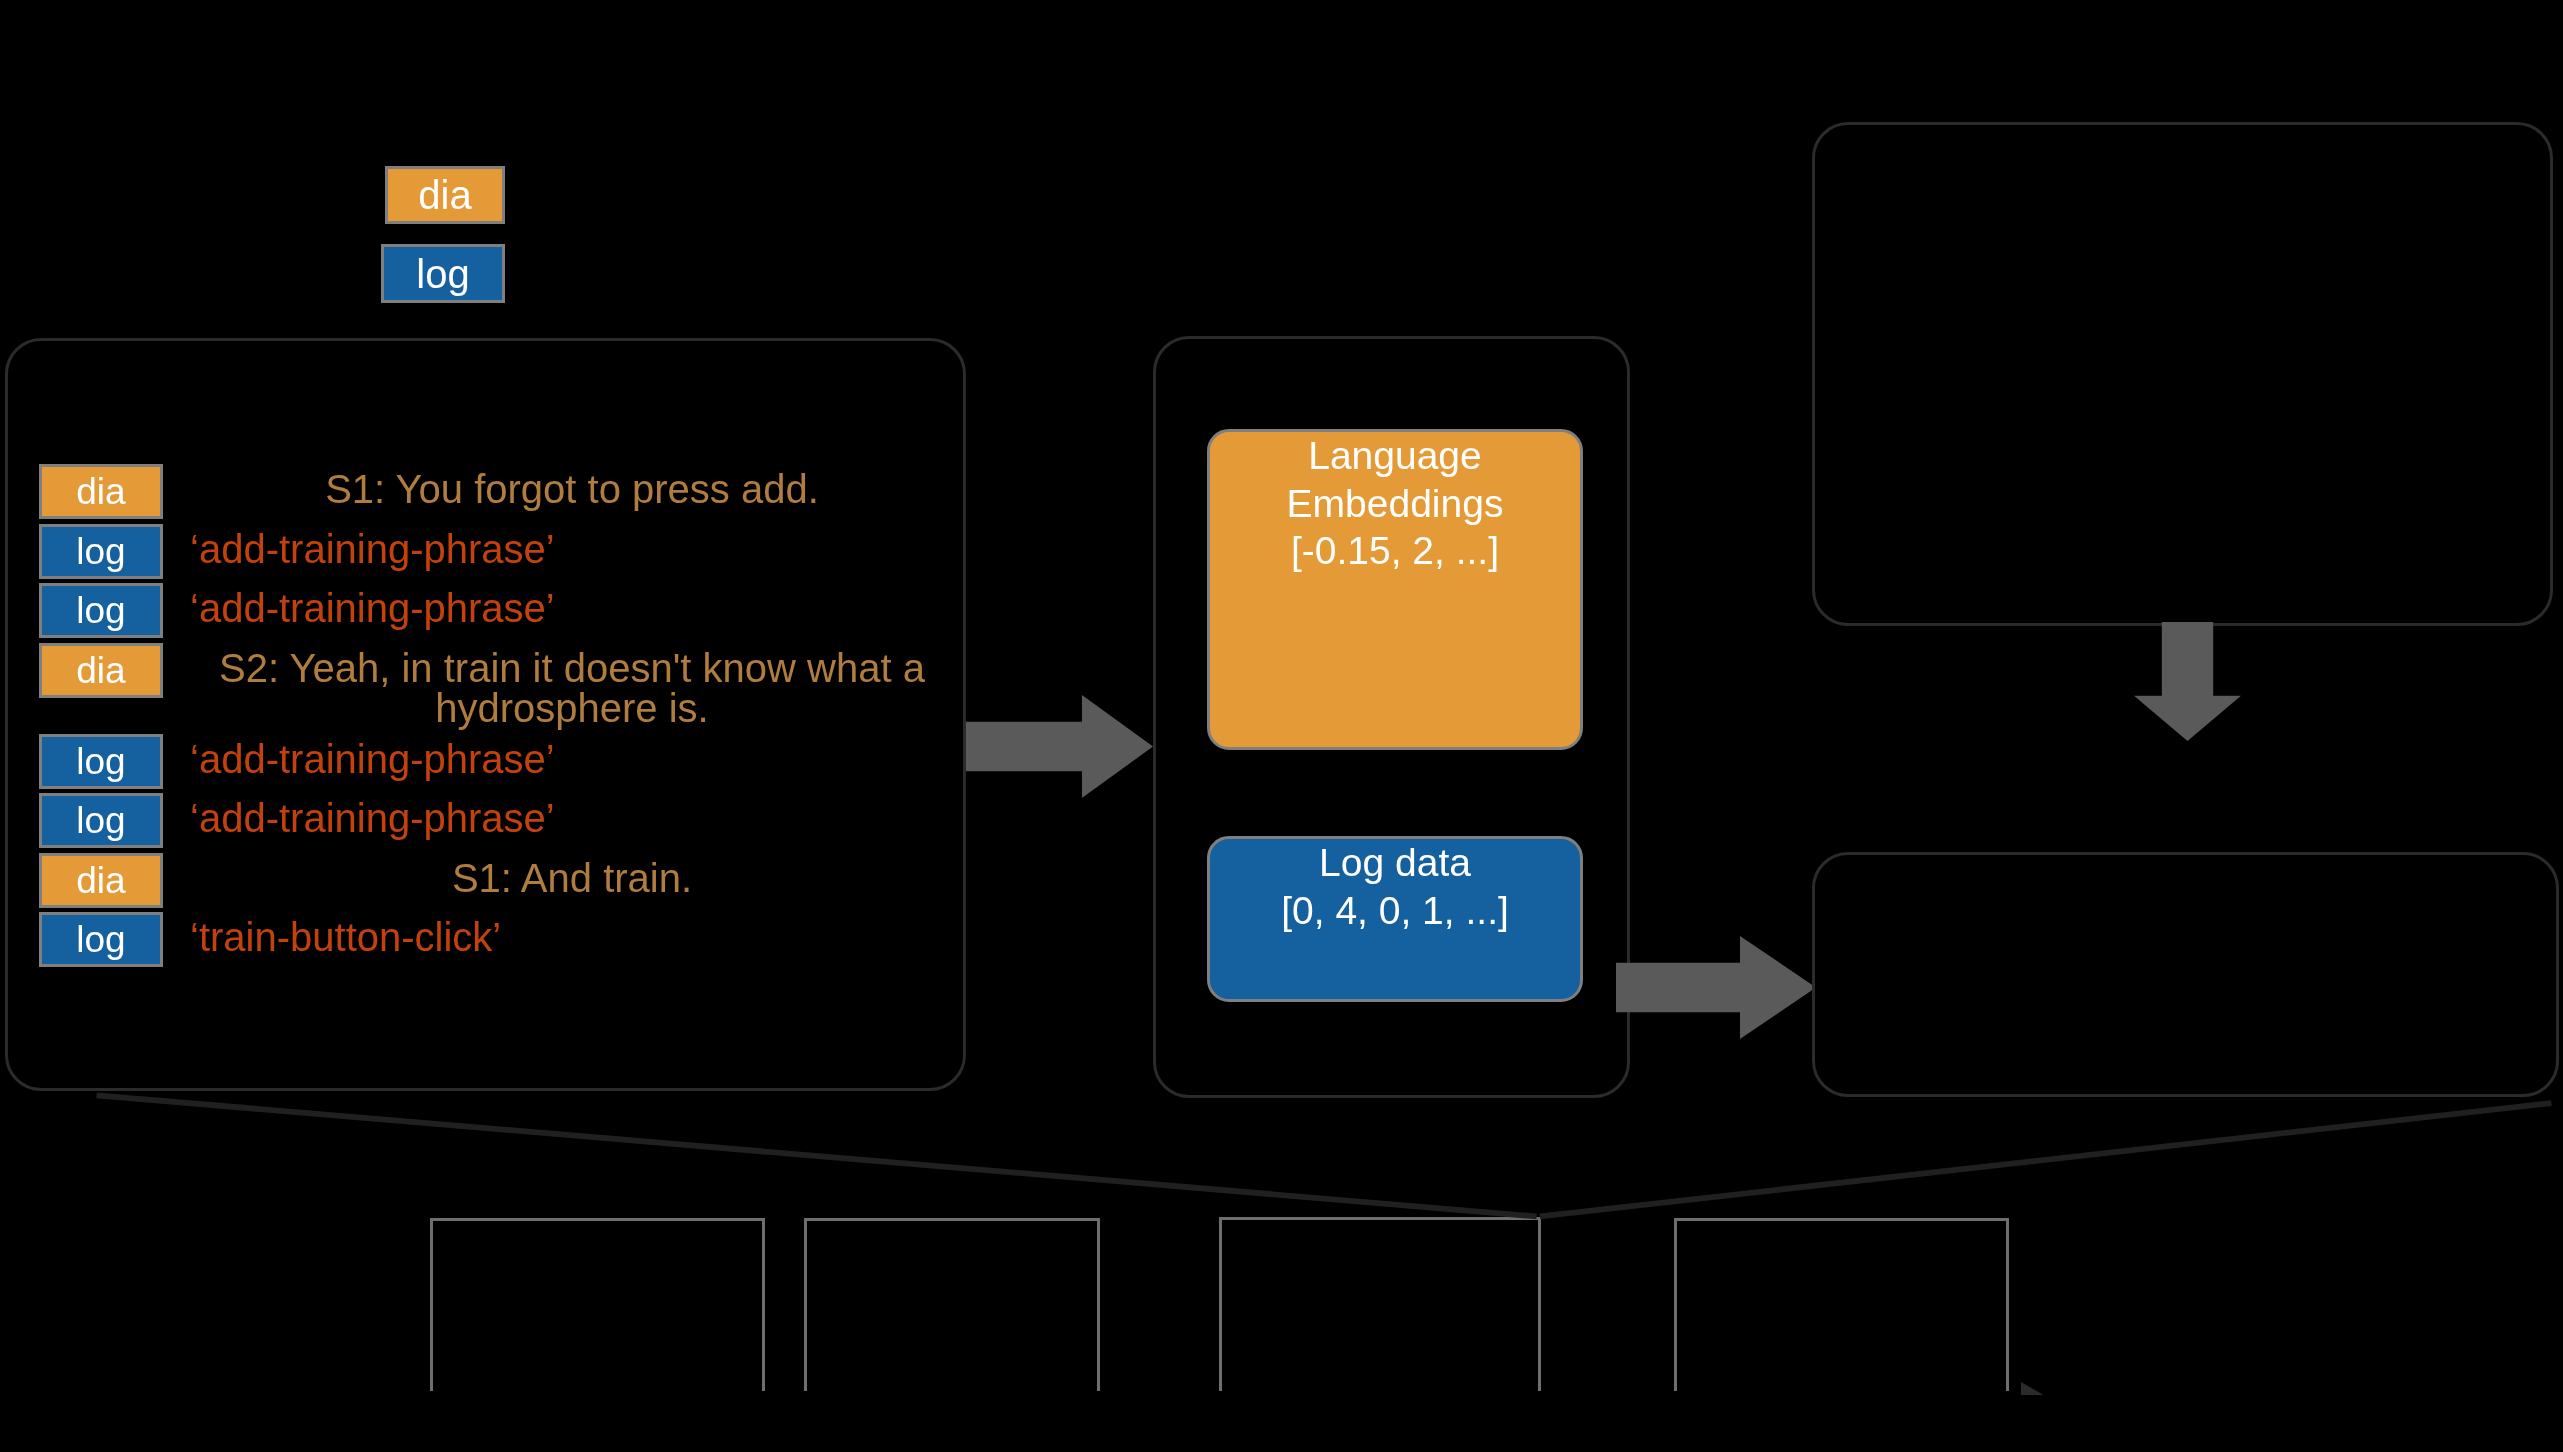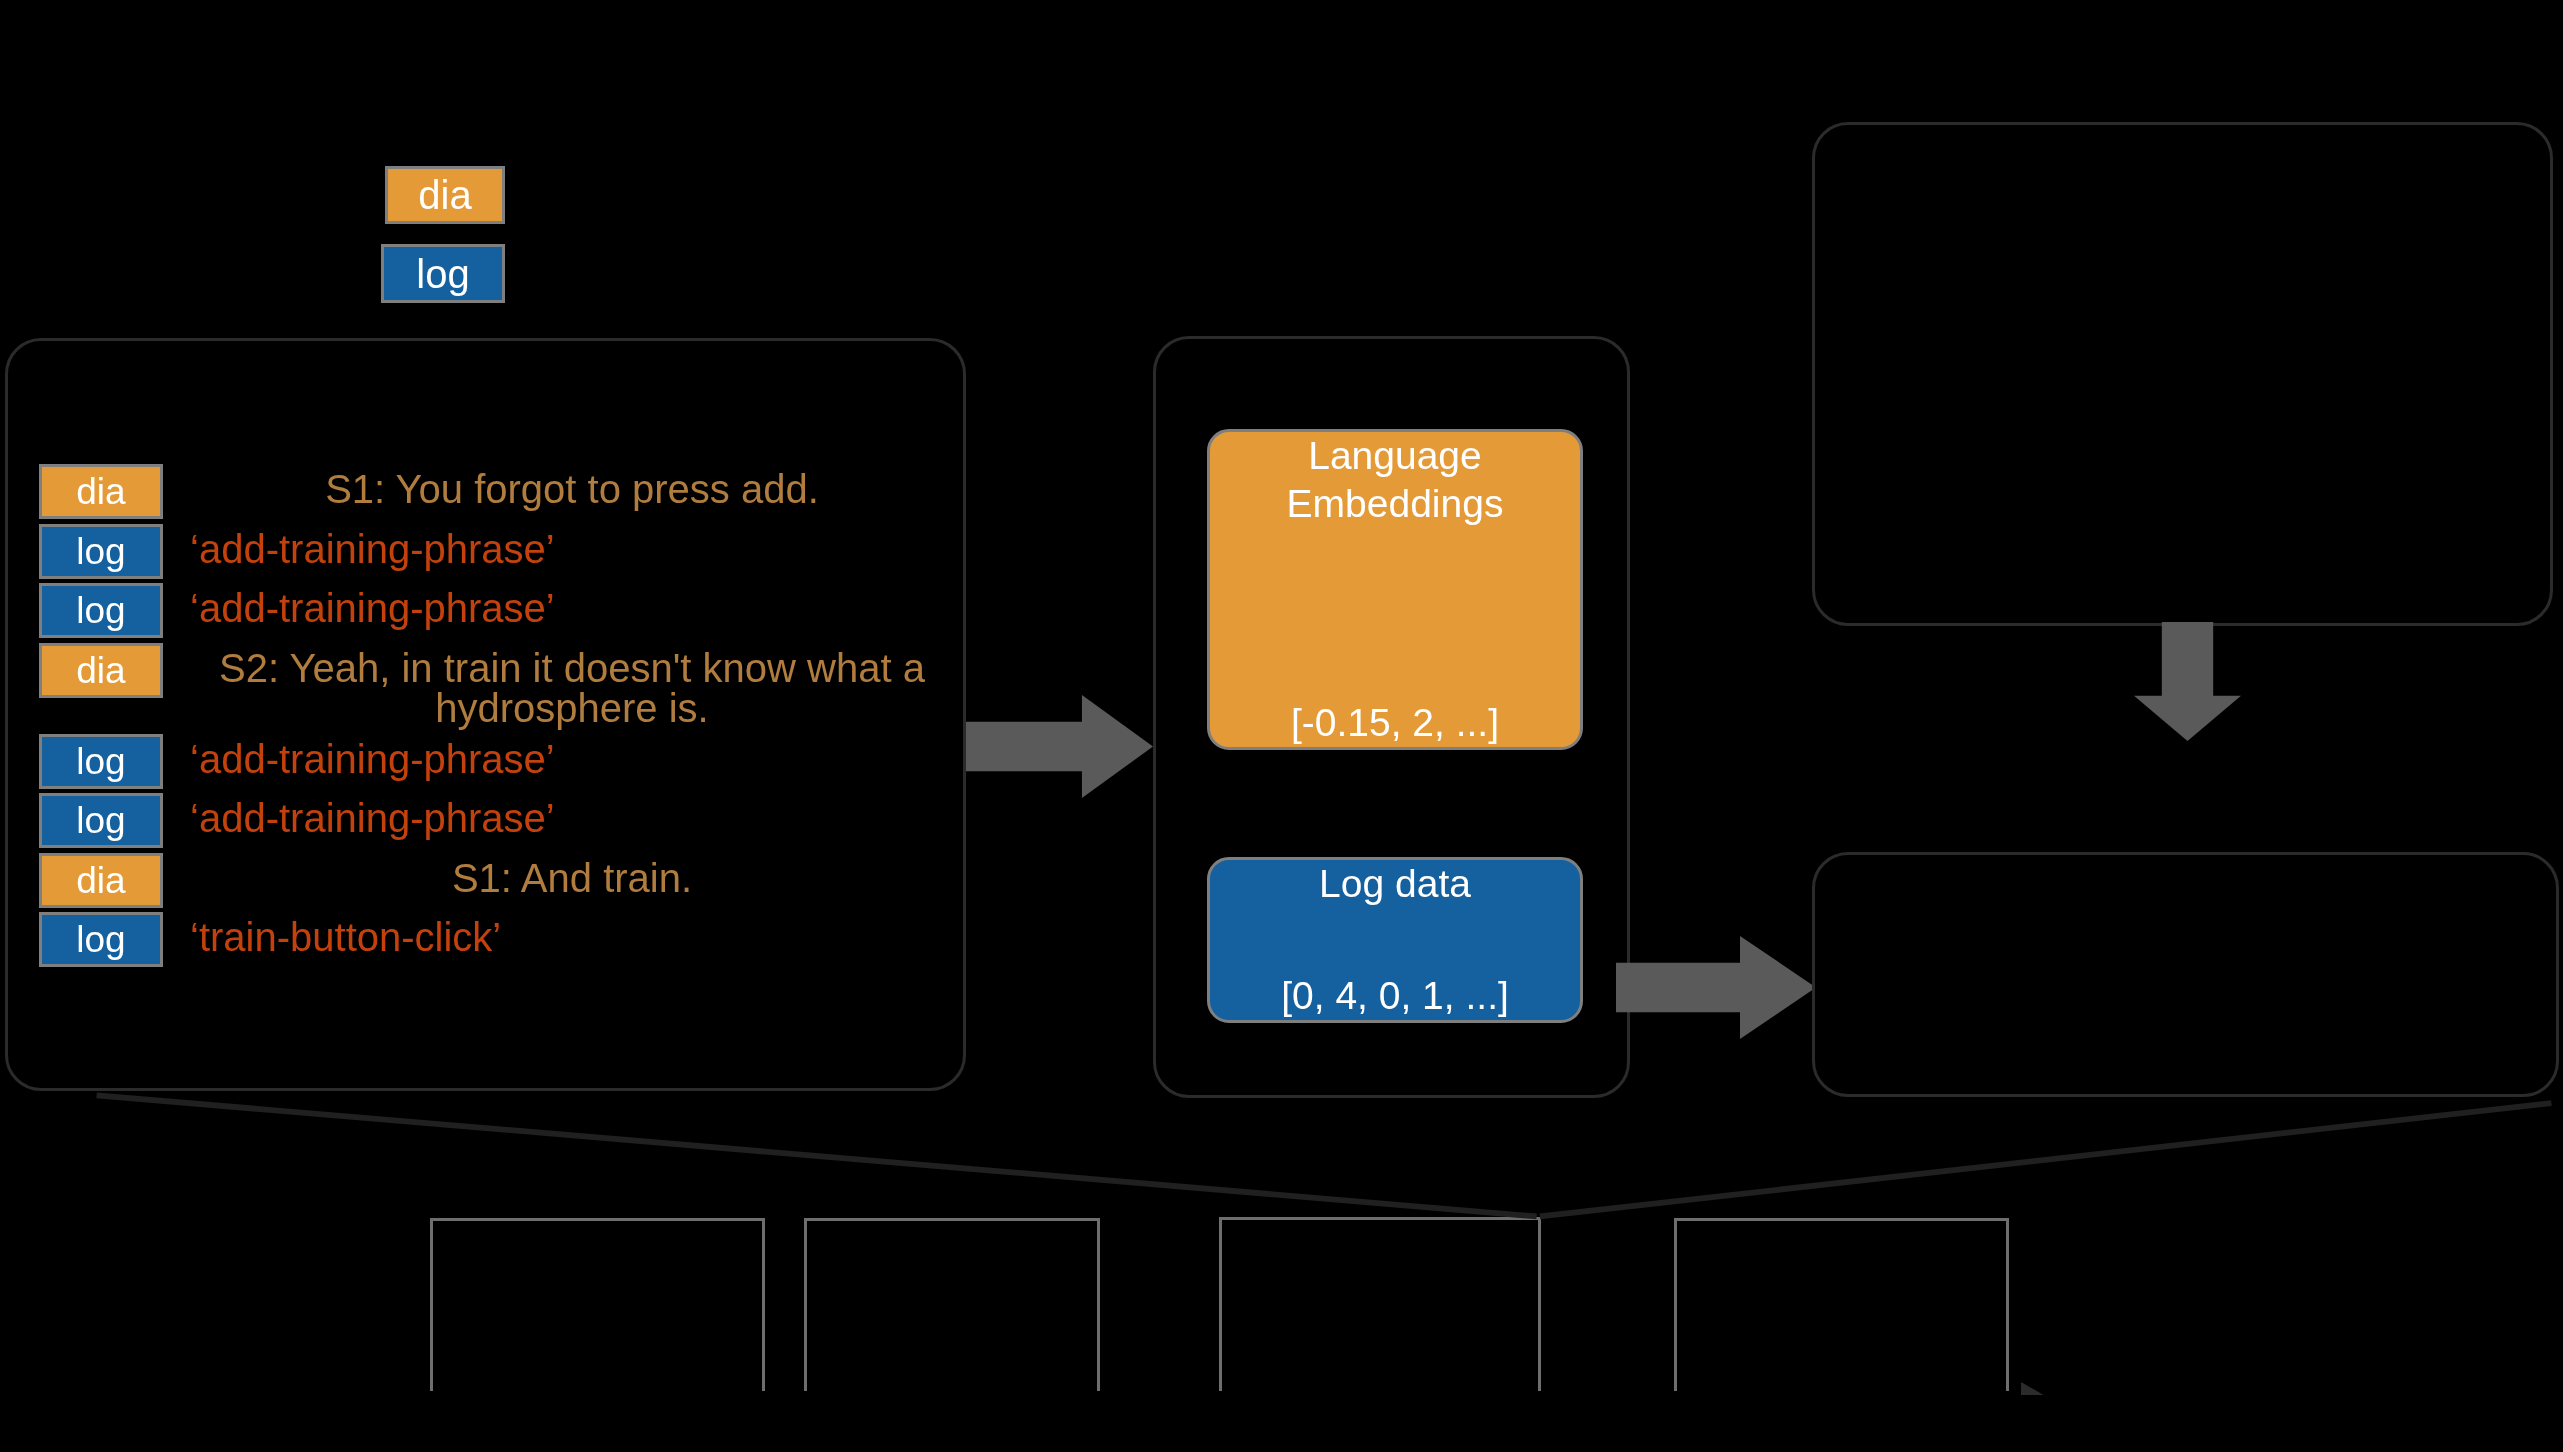--- a/index.html
+++ b/index.html
@@ -27,24 +27,24 @@
              border:3.2px solid #7f7f7f;box-sizing:border-box;color:#fff;font-size:37px;line-height:1;}
   .dlg-badge.dia{background:#e49b37;}
   .dlg-badge.log{background:#15609e;}
   .dlg-text{flex:1 1 auto;font-size:40px;line-height:1.02;padding-top:5.2px;}
   .dlg-text.dia{color:#b07d3f;text-align:center;}
   .dlg-text.log{color:#c2410c;}
 
   
   #embed-panel{left:1153px;top:336px;width:477px;height:762px;}
   .embed-box{position:absolute;display:flex;flex-direction:column;align-items:center;
-             justify-content:space-between;border:3.2px solid #7f7f7f;border-radius:22px;
+             justify-content:flex-start;border:3.2px solid #7f7f7f;border-radius:22px;
              box-sizing:border-box;color:#fff;font-size:39px;line-height:1.22;text-align:center;}
   #embed-lang{left:1207px;top:429px;width:376px;height:321px;background:#e49b37;}
-  #embed-logdata{left:1207px;top:836px;width:376px;height:166px;background:#15609e;margin-top:21px;}
+  #embed-logdata{left:1207px;top:836px;width:376px;height:166px;background:#15609e;}
 
   
   #right-top{left:1812px;top:122px;width:741px;height:504px;}
   #right-bottom{left:1812px;top:852px;width:747px;height:245px;}
 
   
   .arrow{position:absolute;background:#5a5a5a;}
   .arrow-right{clip-path:polygon(0% 26%,62% 26%,62% 0%,100% 50%,62% 100%,62% 74%,0% 74%);}
   .arrow-down{clip-path:polygon(26% 0%,74% 0%,74% 62%,100% 62%,50% 100%,0% 62%,26% 62%);}
   #arrow-dlg-embed{left:966px;top:695px;width:187px;height:103px;}

